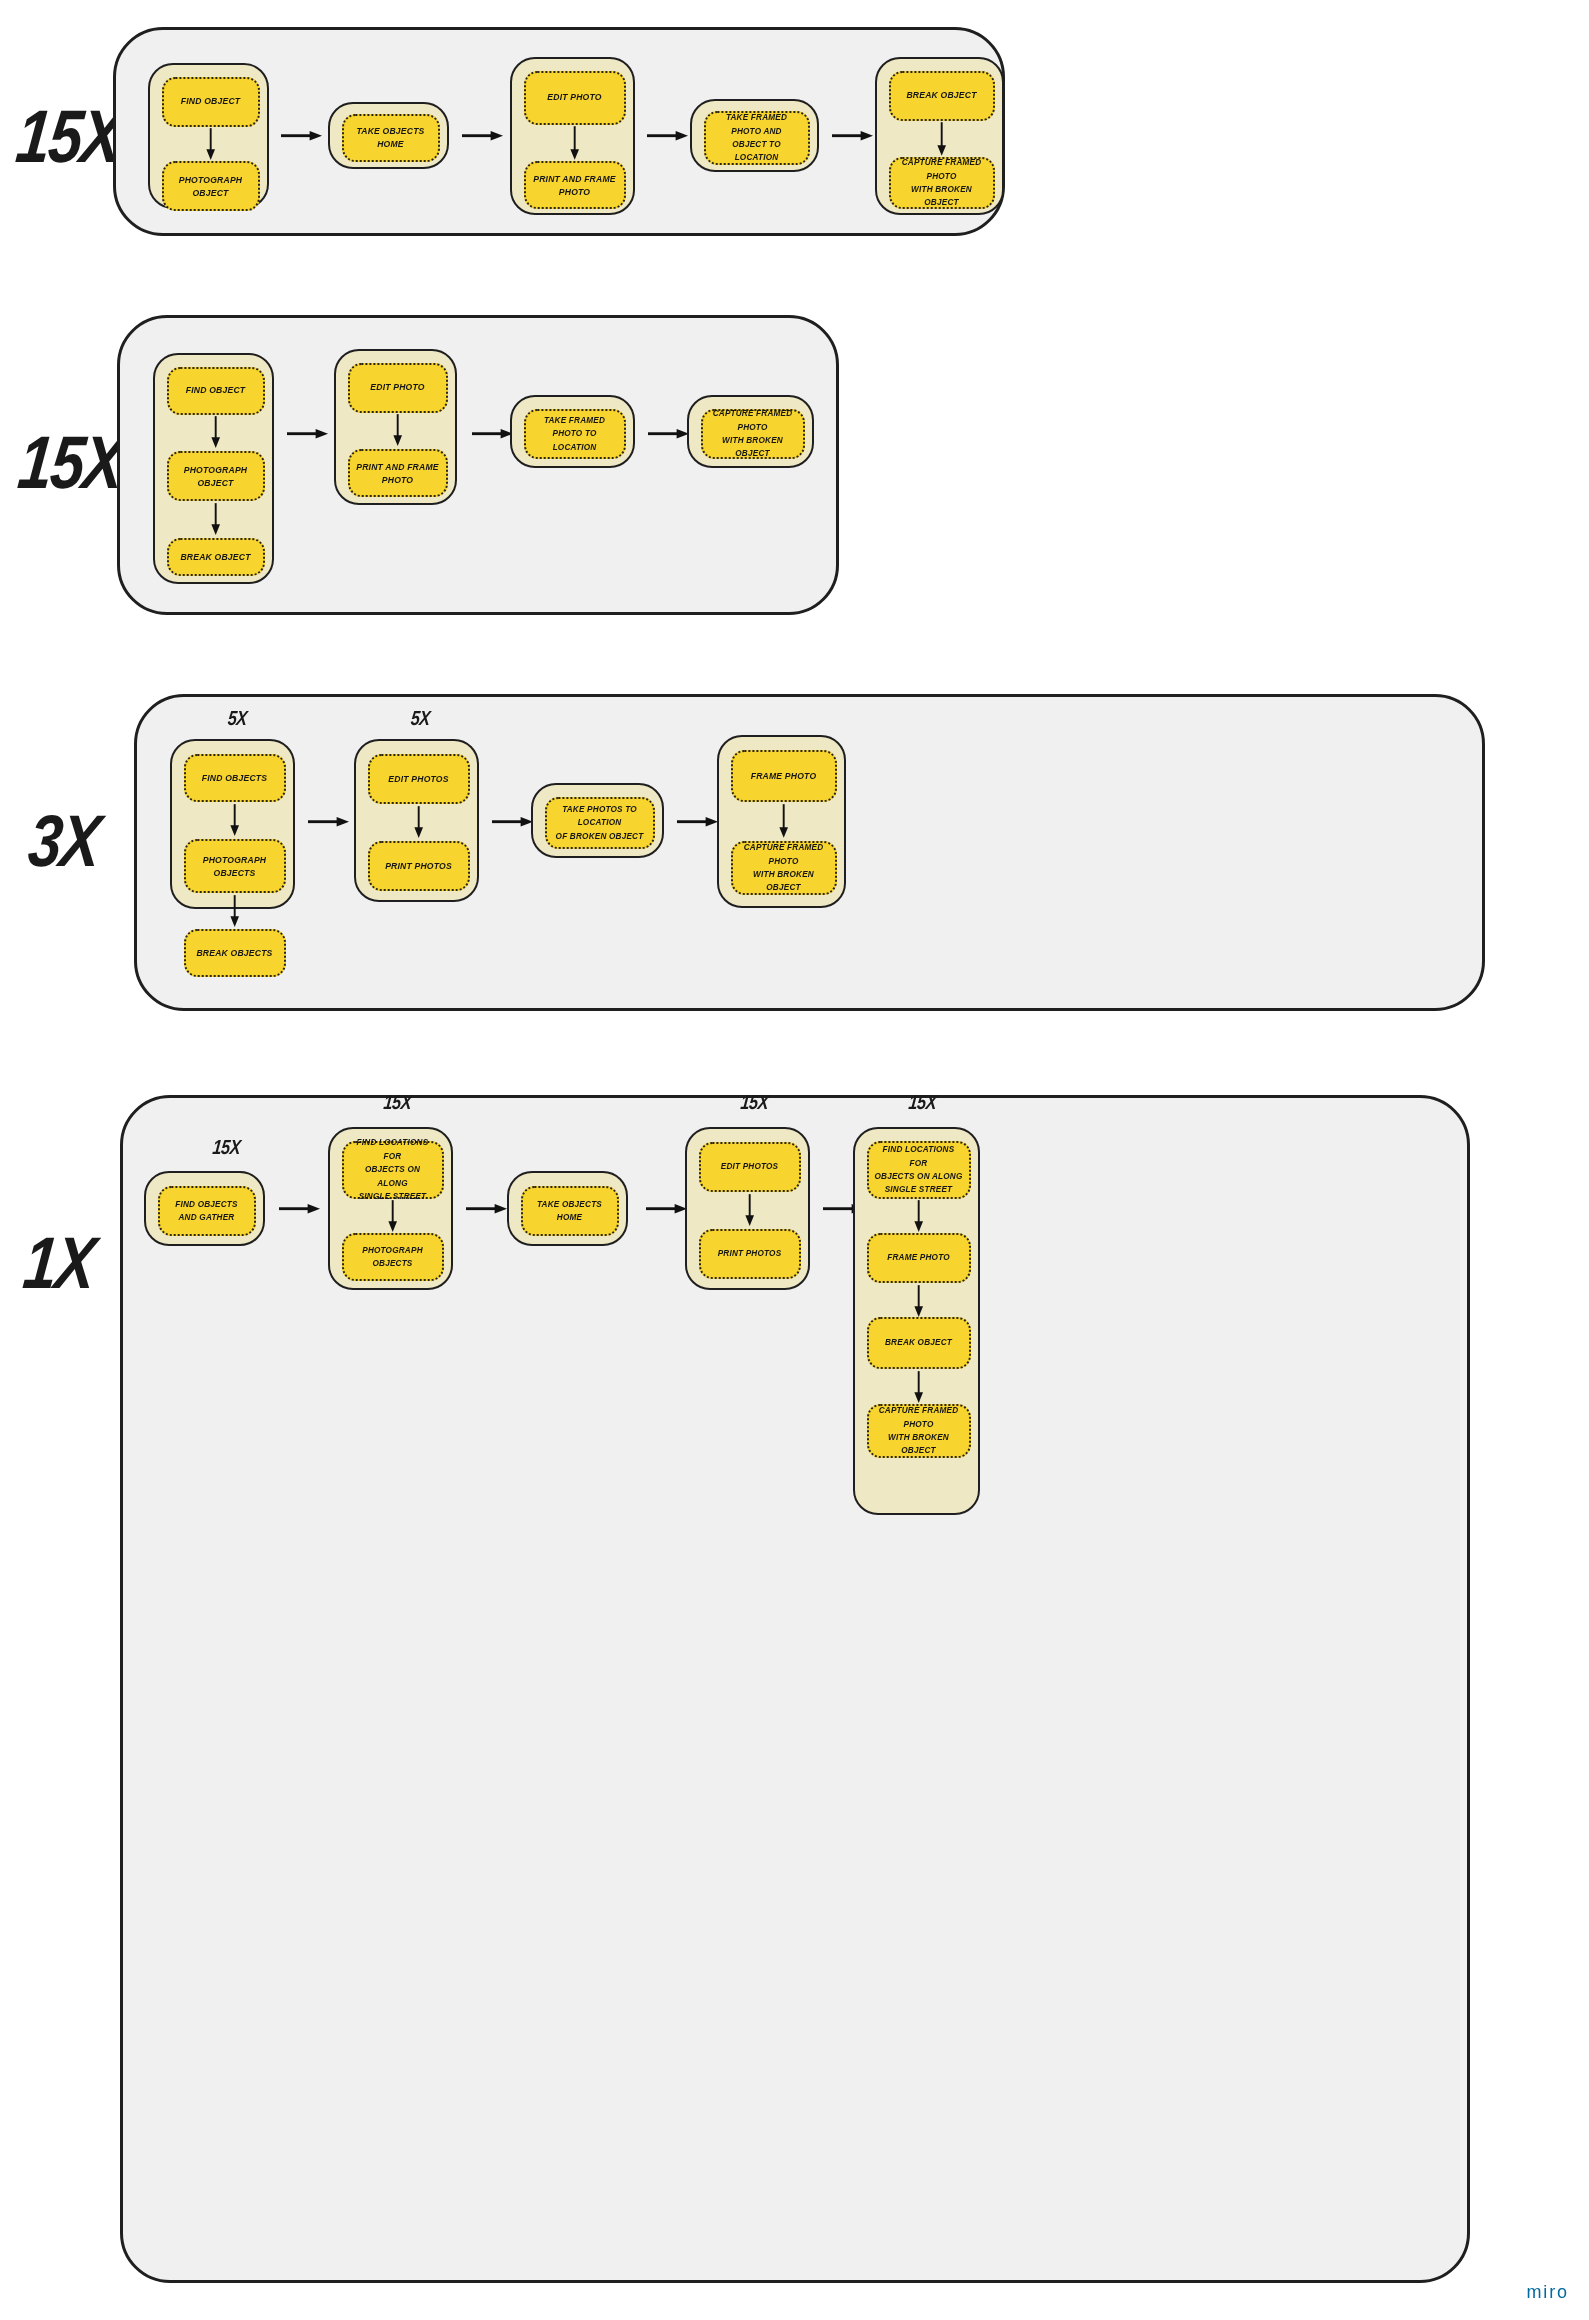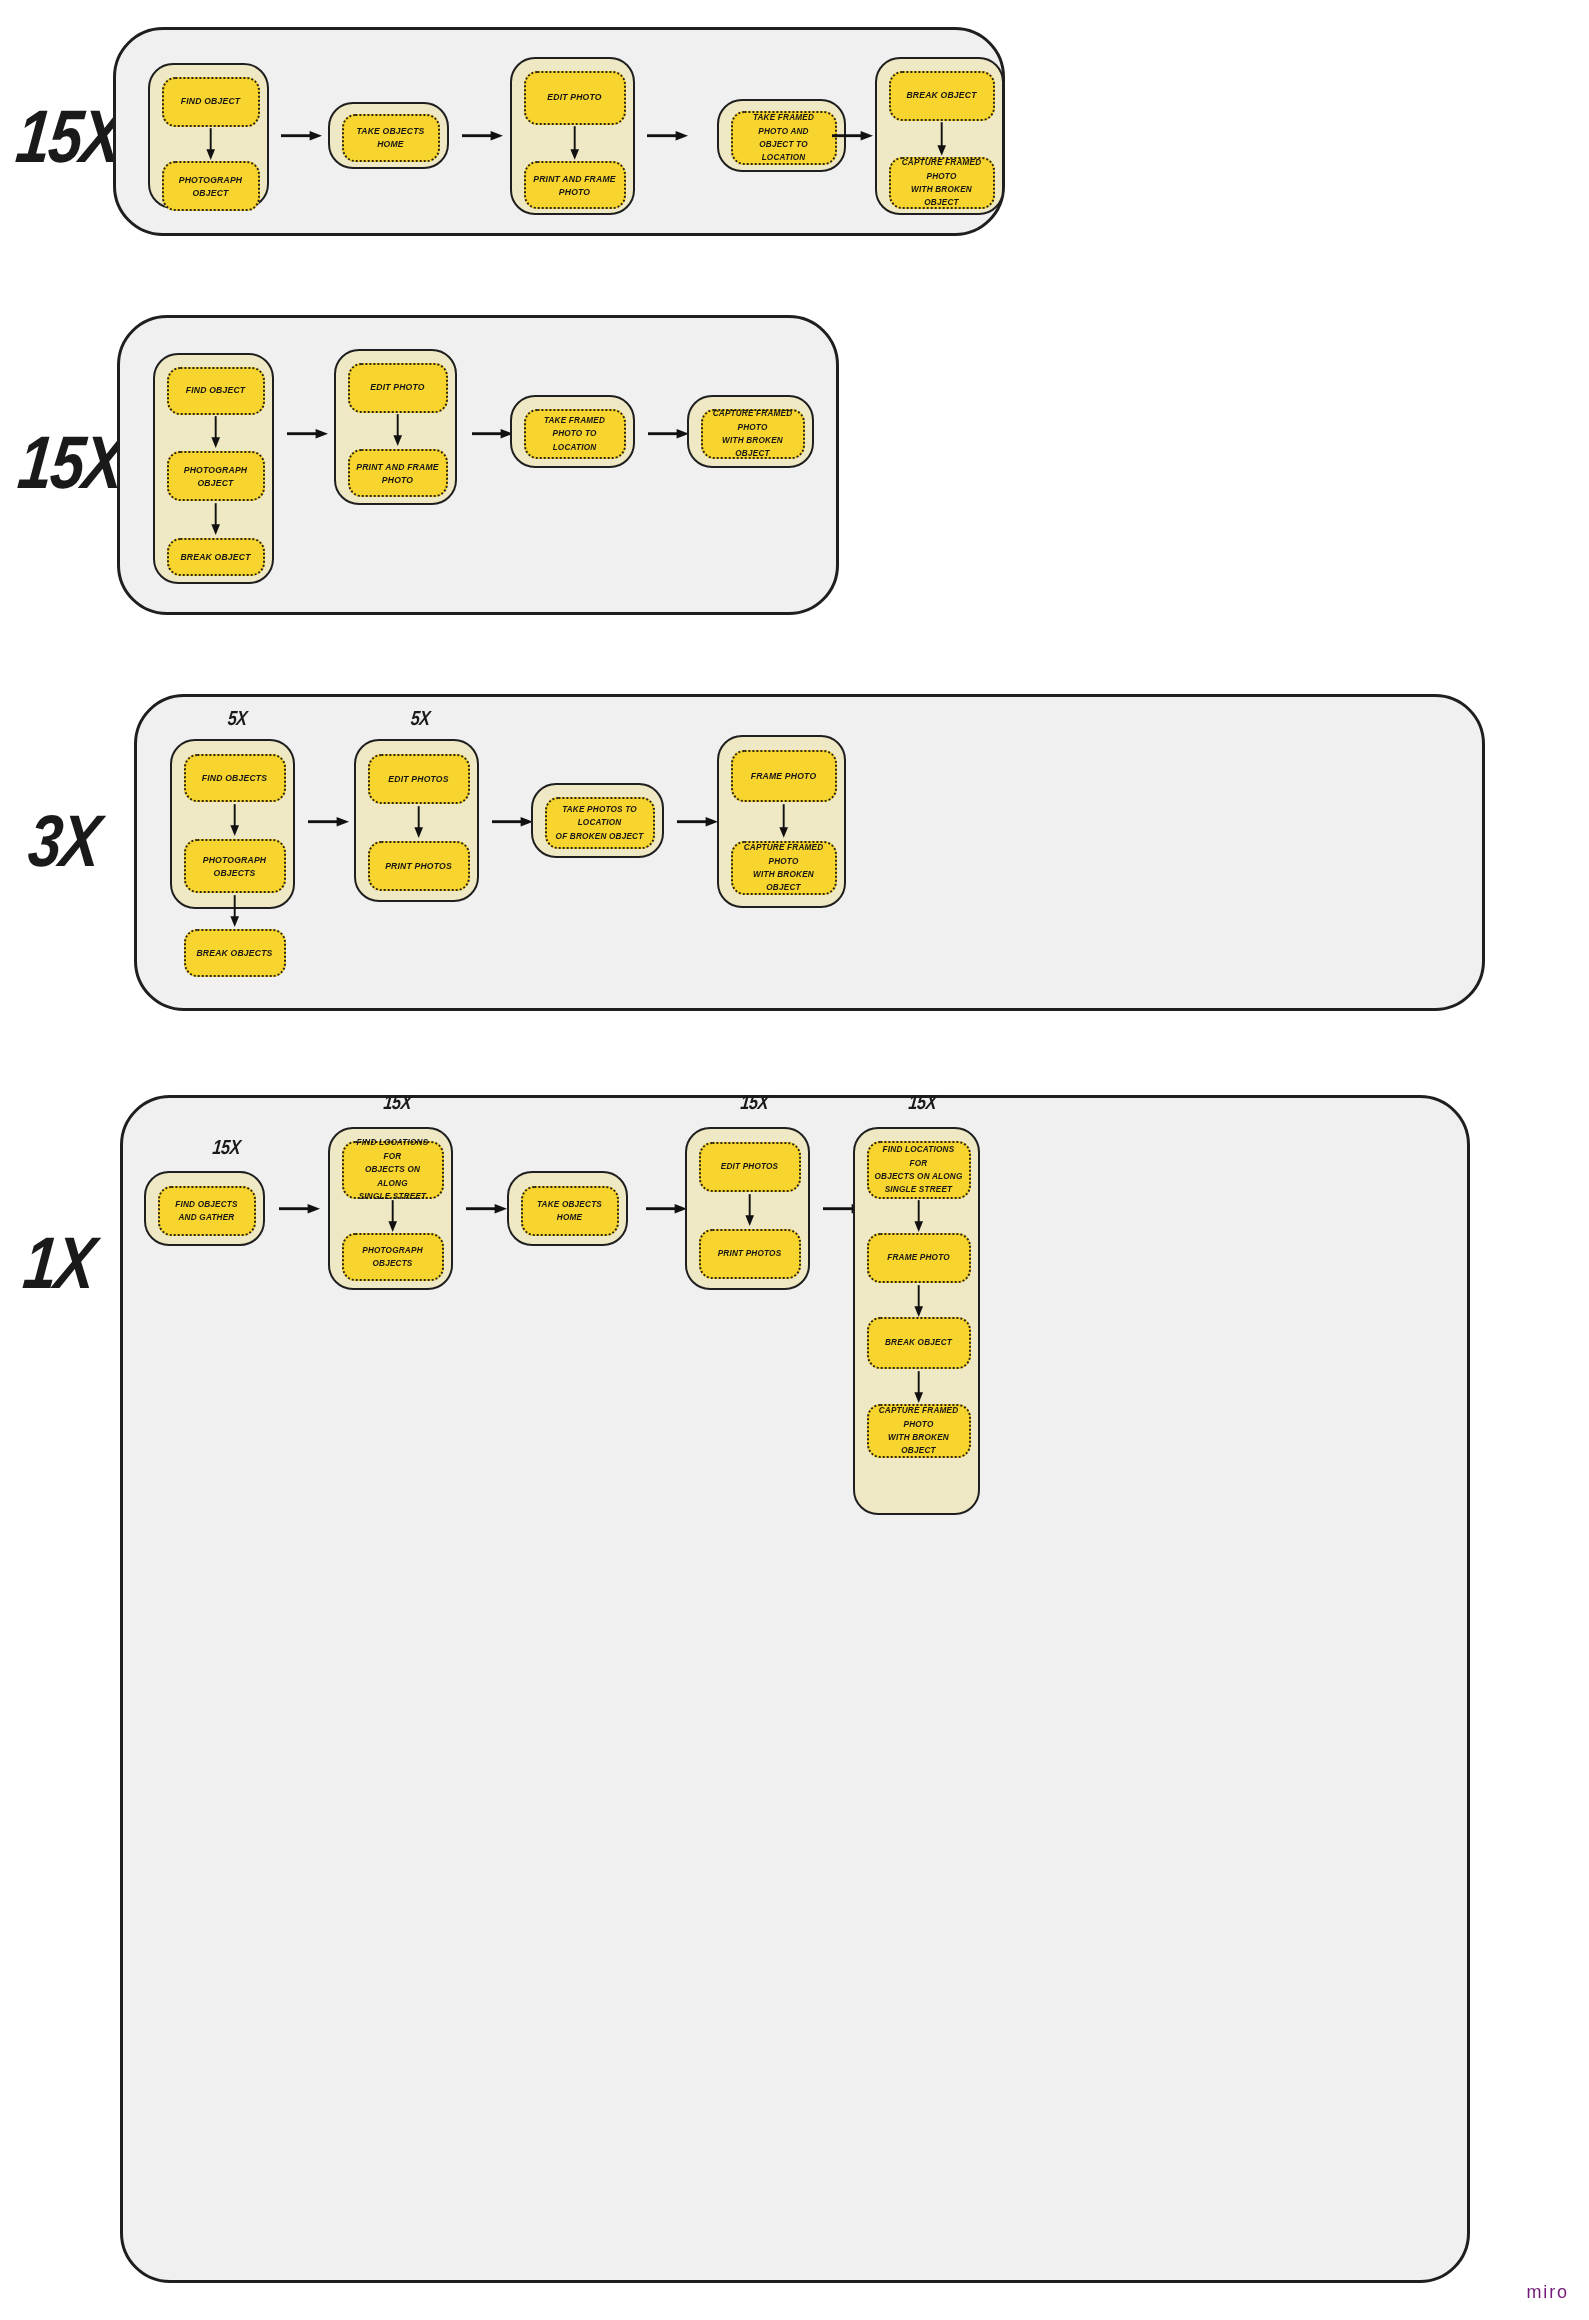--- a/index.html
+++ b/index.html
@@ -99,21 +99,21 @@
     position: absolute;
   }
 
   
   .watermark {
     position: absolute;
     right: 21px;
     bottom: 17.3px;
     font-family: "Liberation Sans", sans-serif;
     font-size: 18px;
-    color: #701a75;
+    color: #0369a1;
     letter-spacing: 1.9px;
   }
 </style>
 </head>
 <body>
 
 <div class="row">
 
   <div class="row-label" style="left:17.3px; top:106px; font-size:61px;">15X</div>
 
@@ -159,21 +159,21 @@
       <div class="node" style="left:11.5px; top:102px; width:102px; height:48px;">
         <span class="node-label" style="font-size:8.6px;">PRINT AND FRAME PHOTO</span>
       </div>
     </div>
 
     <svg class="h-arrow" style="left:531px; top:98px;" width="42" height="15.4" viewBox="0 0 44 16">
       <line x1="0" y1="8" x2="33" y2="8" stroke="#111" stroke-width="3"></line>
       <polygon points="43,8 30,3 30,13" fill="#111"></polygon>
     </svg>
 
-    <div class="group" style="left:574px; top:69px; width:129px; height:73px;margin-left:27px;">
+    <div class="group" style="left:574px; top:69px; width:129px; height:73px;">
       <div class="node" style="left:11.5px; top:9.6px; width:106px; height:54px;">
         <span class="node-label" style="font-size:8.2px;">TAKE FRAMED PHOTO AND
 OBJECT TO LOCATION</span>
       </div>
     </div>
 
     <svg class="h-arrow" style="left:716px; top:98px;" width="42" height="15.4" viewBox="0 0 44 16">
       <line x1="0" y1="8" x2="33" y2="8" stroke="#111" stroke-width="3"></line>
       <polygon points="43,8 30,3 30,13" fill="#111"></polygon>
     </svg>

